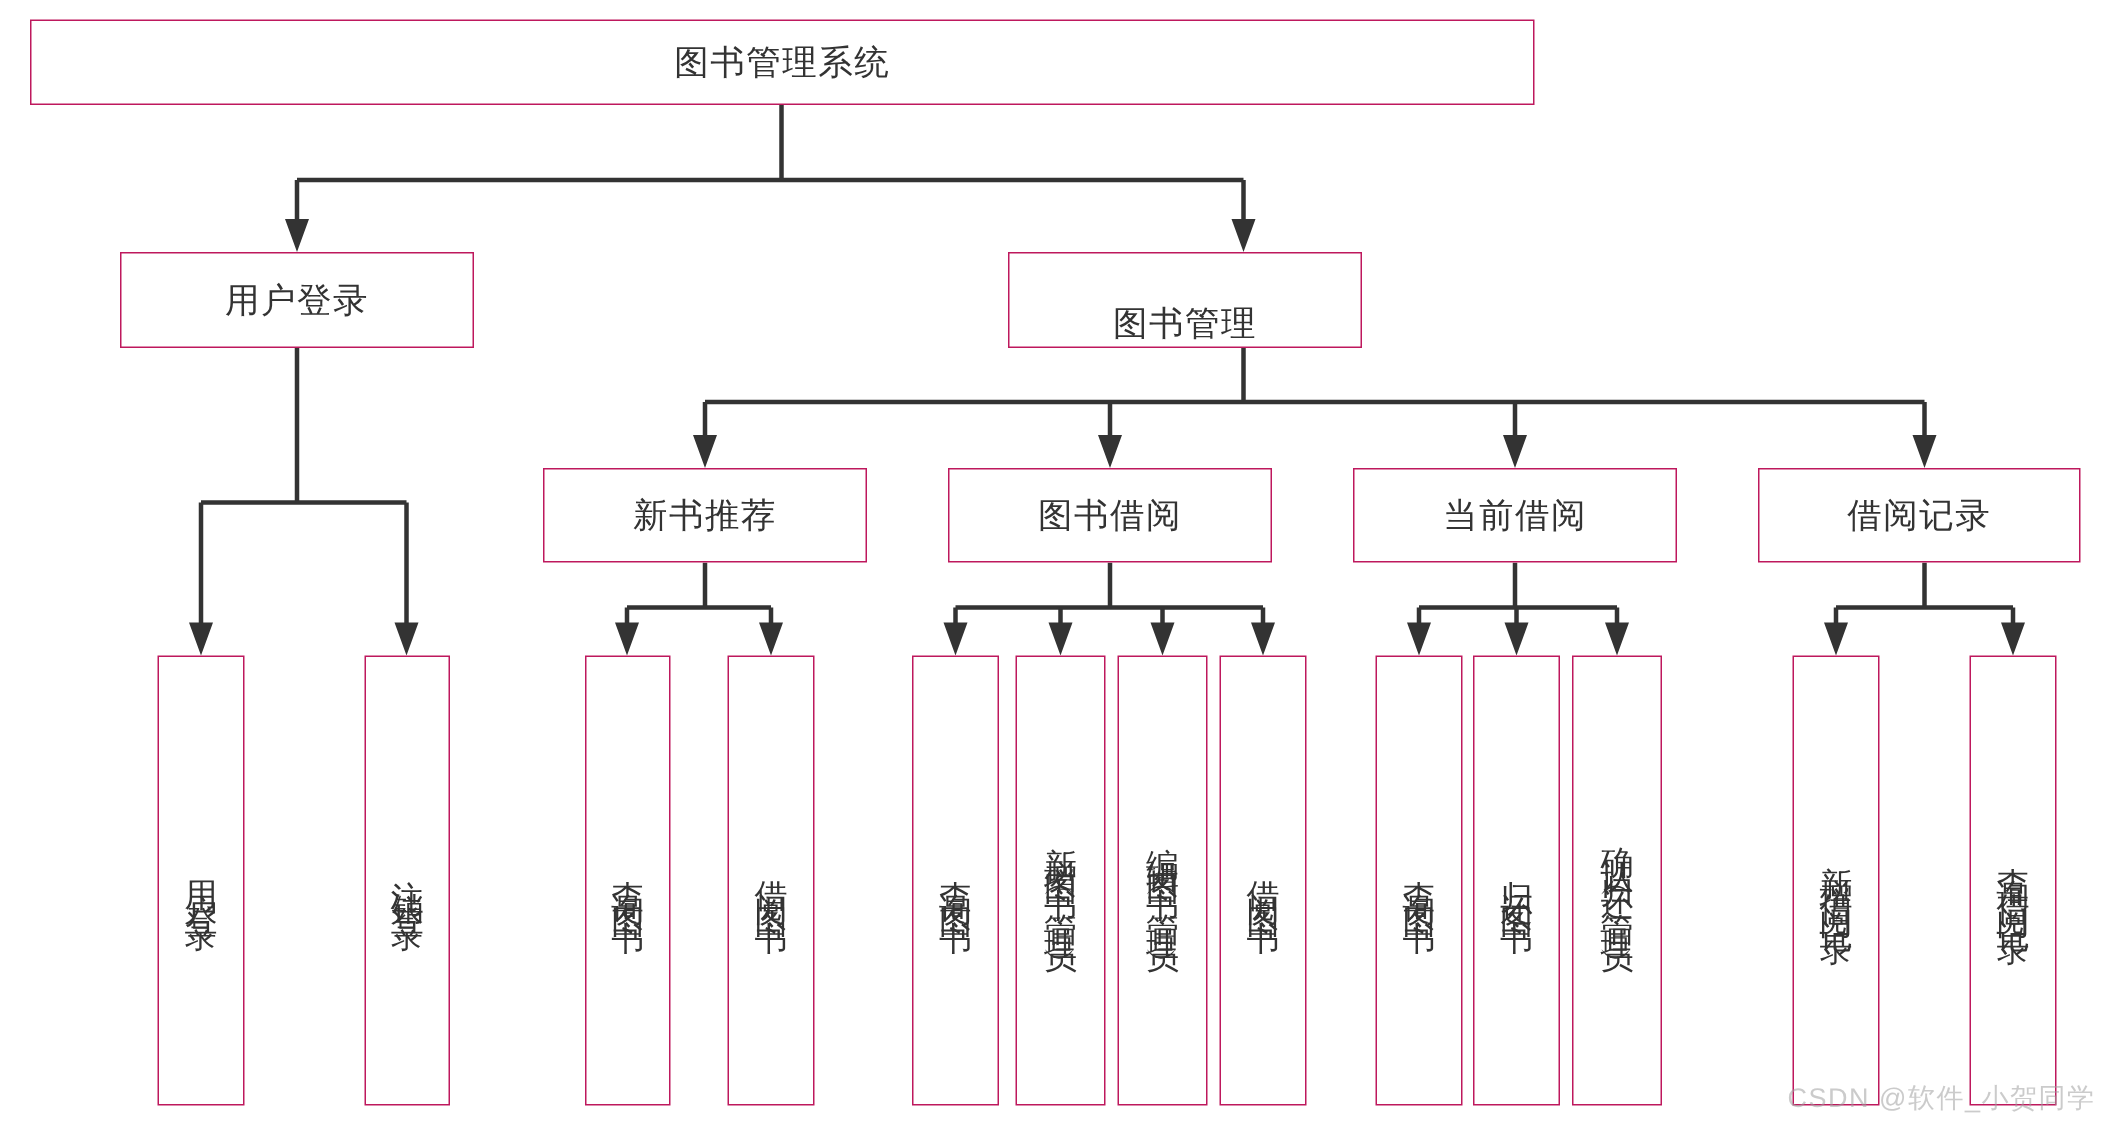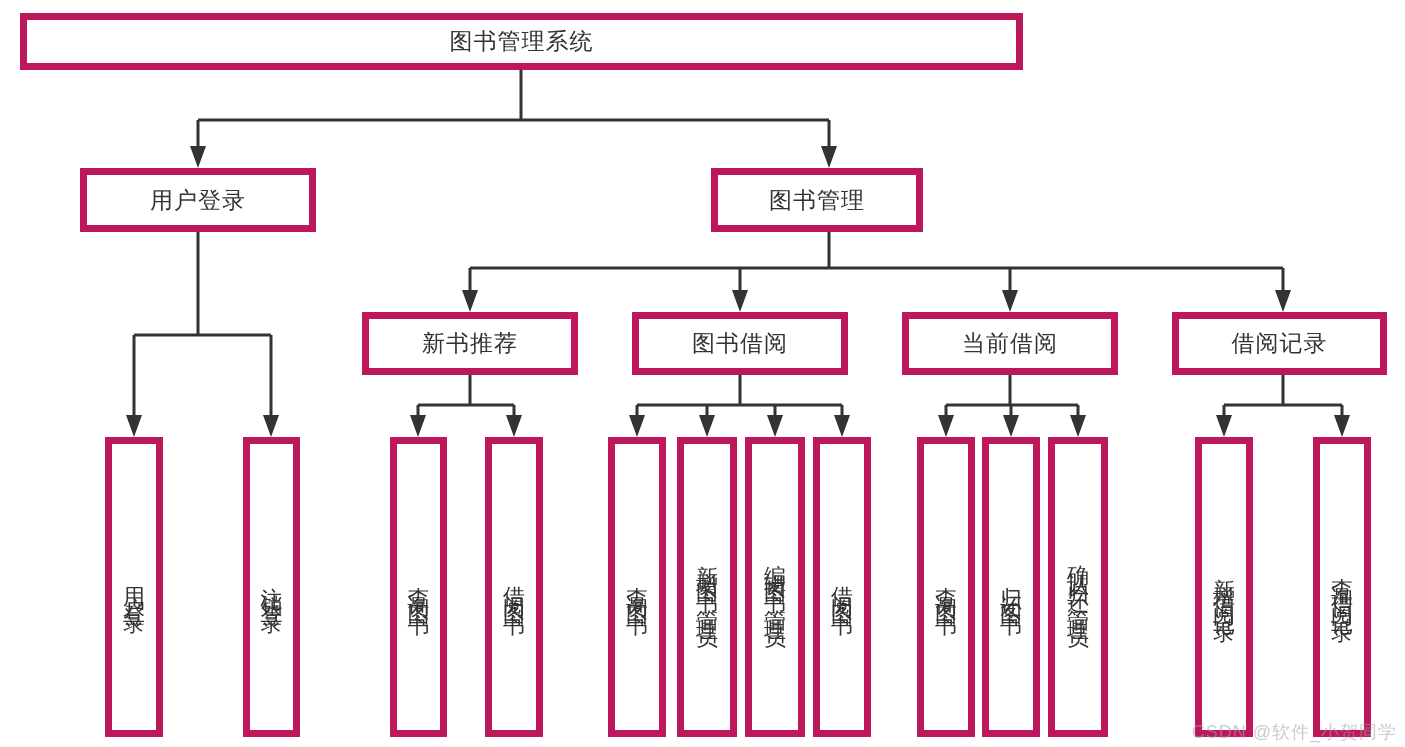--- a/index.html
+++ b/index.html
@@ -13,21 +13,21 @@
   }
   .connectors {
     position: absolute;
     left: 0; top: 0;
     width: 1405px; height: 747px;
     z-index: 1;
   }
   .node {
     position: absolute;
     box-sizing: border-box;
-    border: 7px solid #be185d;
+    border: 1px solid #be185d;
     background: #ffffff;
     display: flex;
     align-items: center;
     justify-content: center;
     z-index: 2;
     color: #333333;
   }
   .hnode span {
     font-size: 23px;
     letter-spacing: 1px;
@@ -39,21 +39,21 @@
     text-orientation: mixed;
     font-size: 22px;
     letter-spacing: 9px;
     line-height: 1.0;
     white-space: nowrap;
   }
   
   .n-root   { left: 20px;  top: 13px;  width: 1003px; height: 57px; }
   
   .n-login  { left: 80px;  top: 168px; width: 236px;  height: 64px; }
-  .n-mgmt   { left: 711px; top: 168px; width: 212px;  height: 64px; }
+  .n-mgmt   { left: 672px; top: 168px; width: 236px;  height: 64px; align-items: flex-end; }
   
   .n-rec    { left: 362px;  top: 312px; width: 216px; height: 63px; }
   .n-borrow { left: 632px;  top: 312px; width: 216px; height: 63px; }
   .n-cur    { left: 902px;  top: 312px; width: 216px; height: 63px; }
   .n-rcd    { left: 1172px; top: 312px; width: 215px; height: 63px; }
   
   .vnode { top: 437px; height: 300px; }
   .n-l1  { left: 105px;  width: 58px; }
   .n-l2  { left: 243px;  width: 57px; }
   .n-l3  { left: 390px;  width: 57px; }

